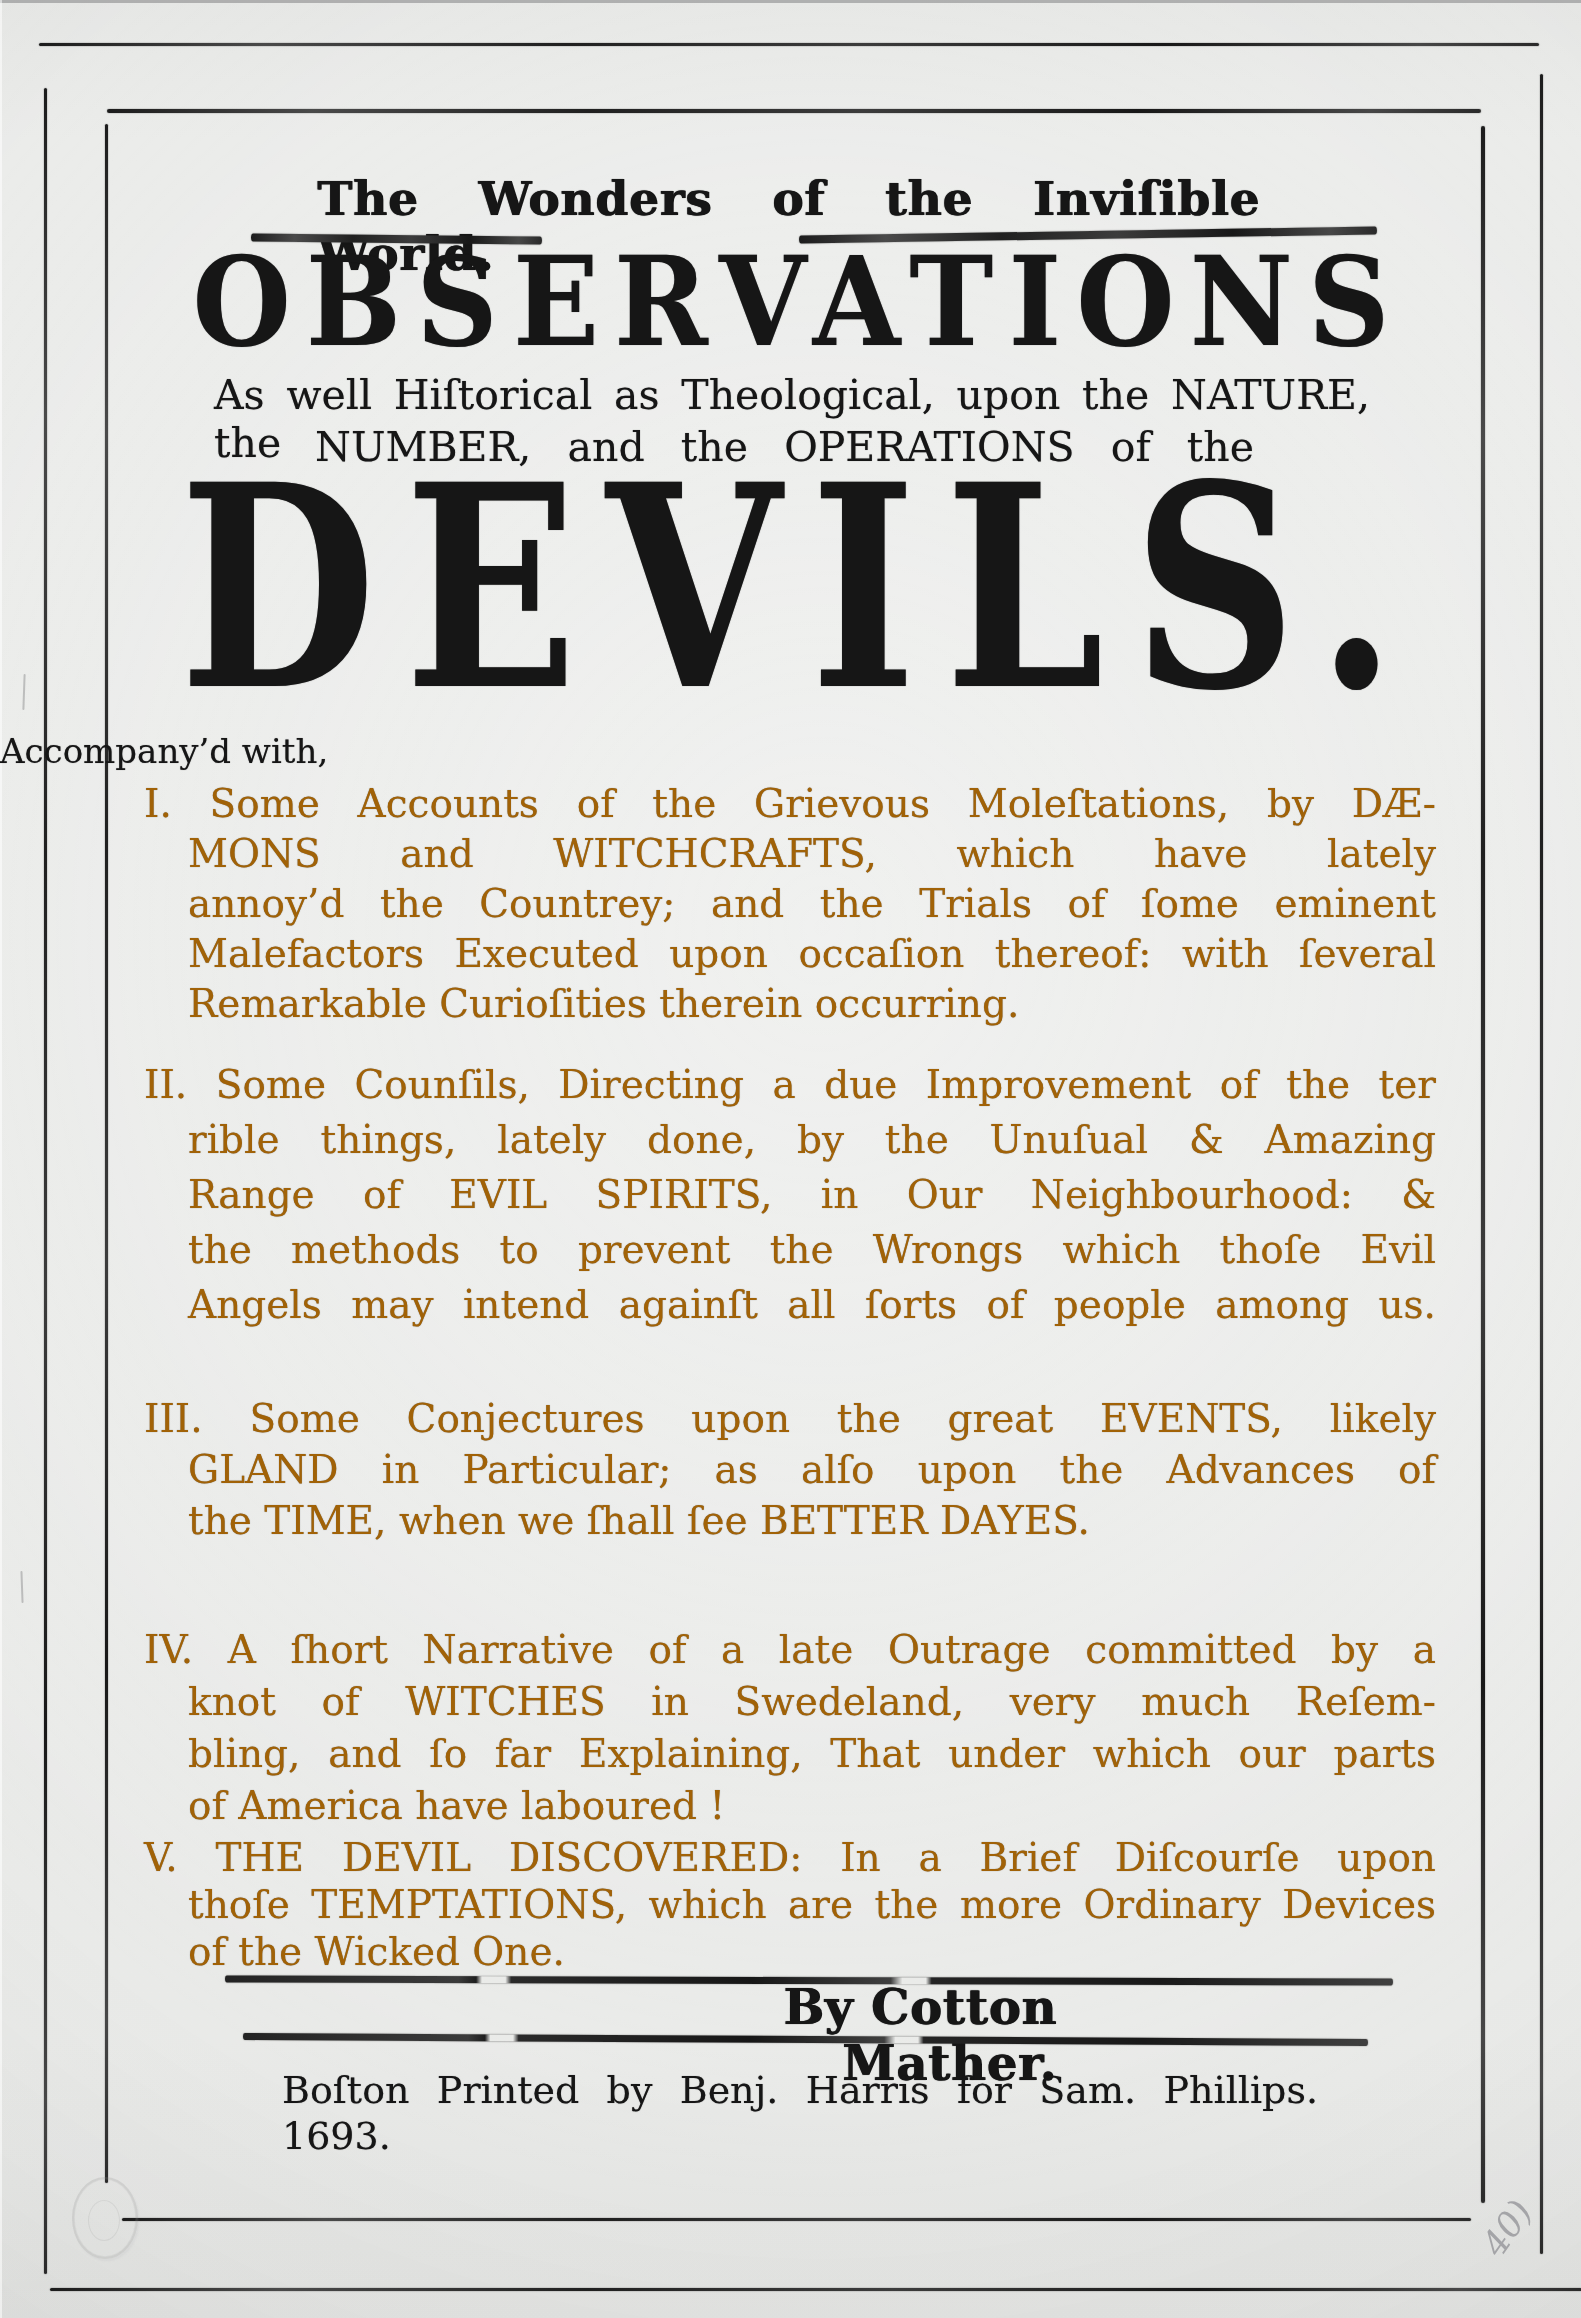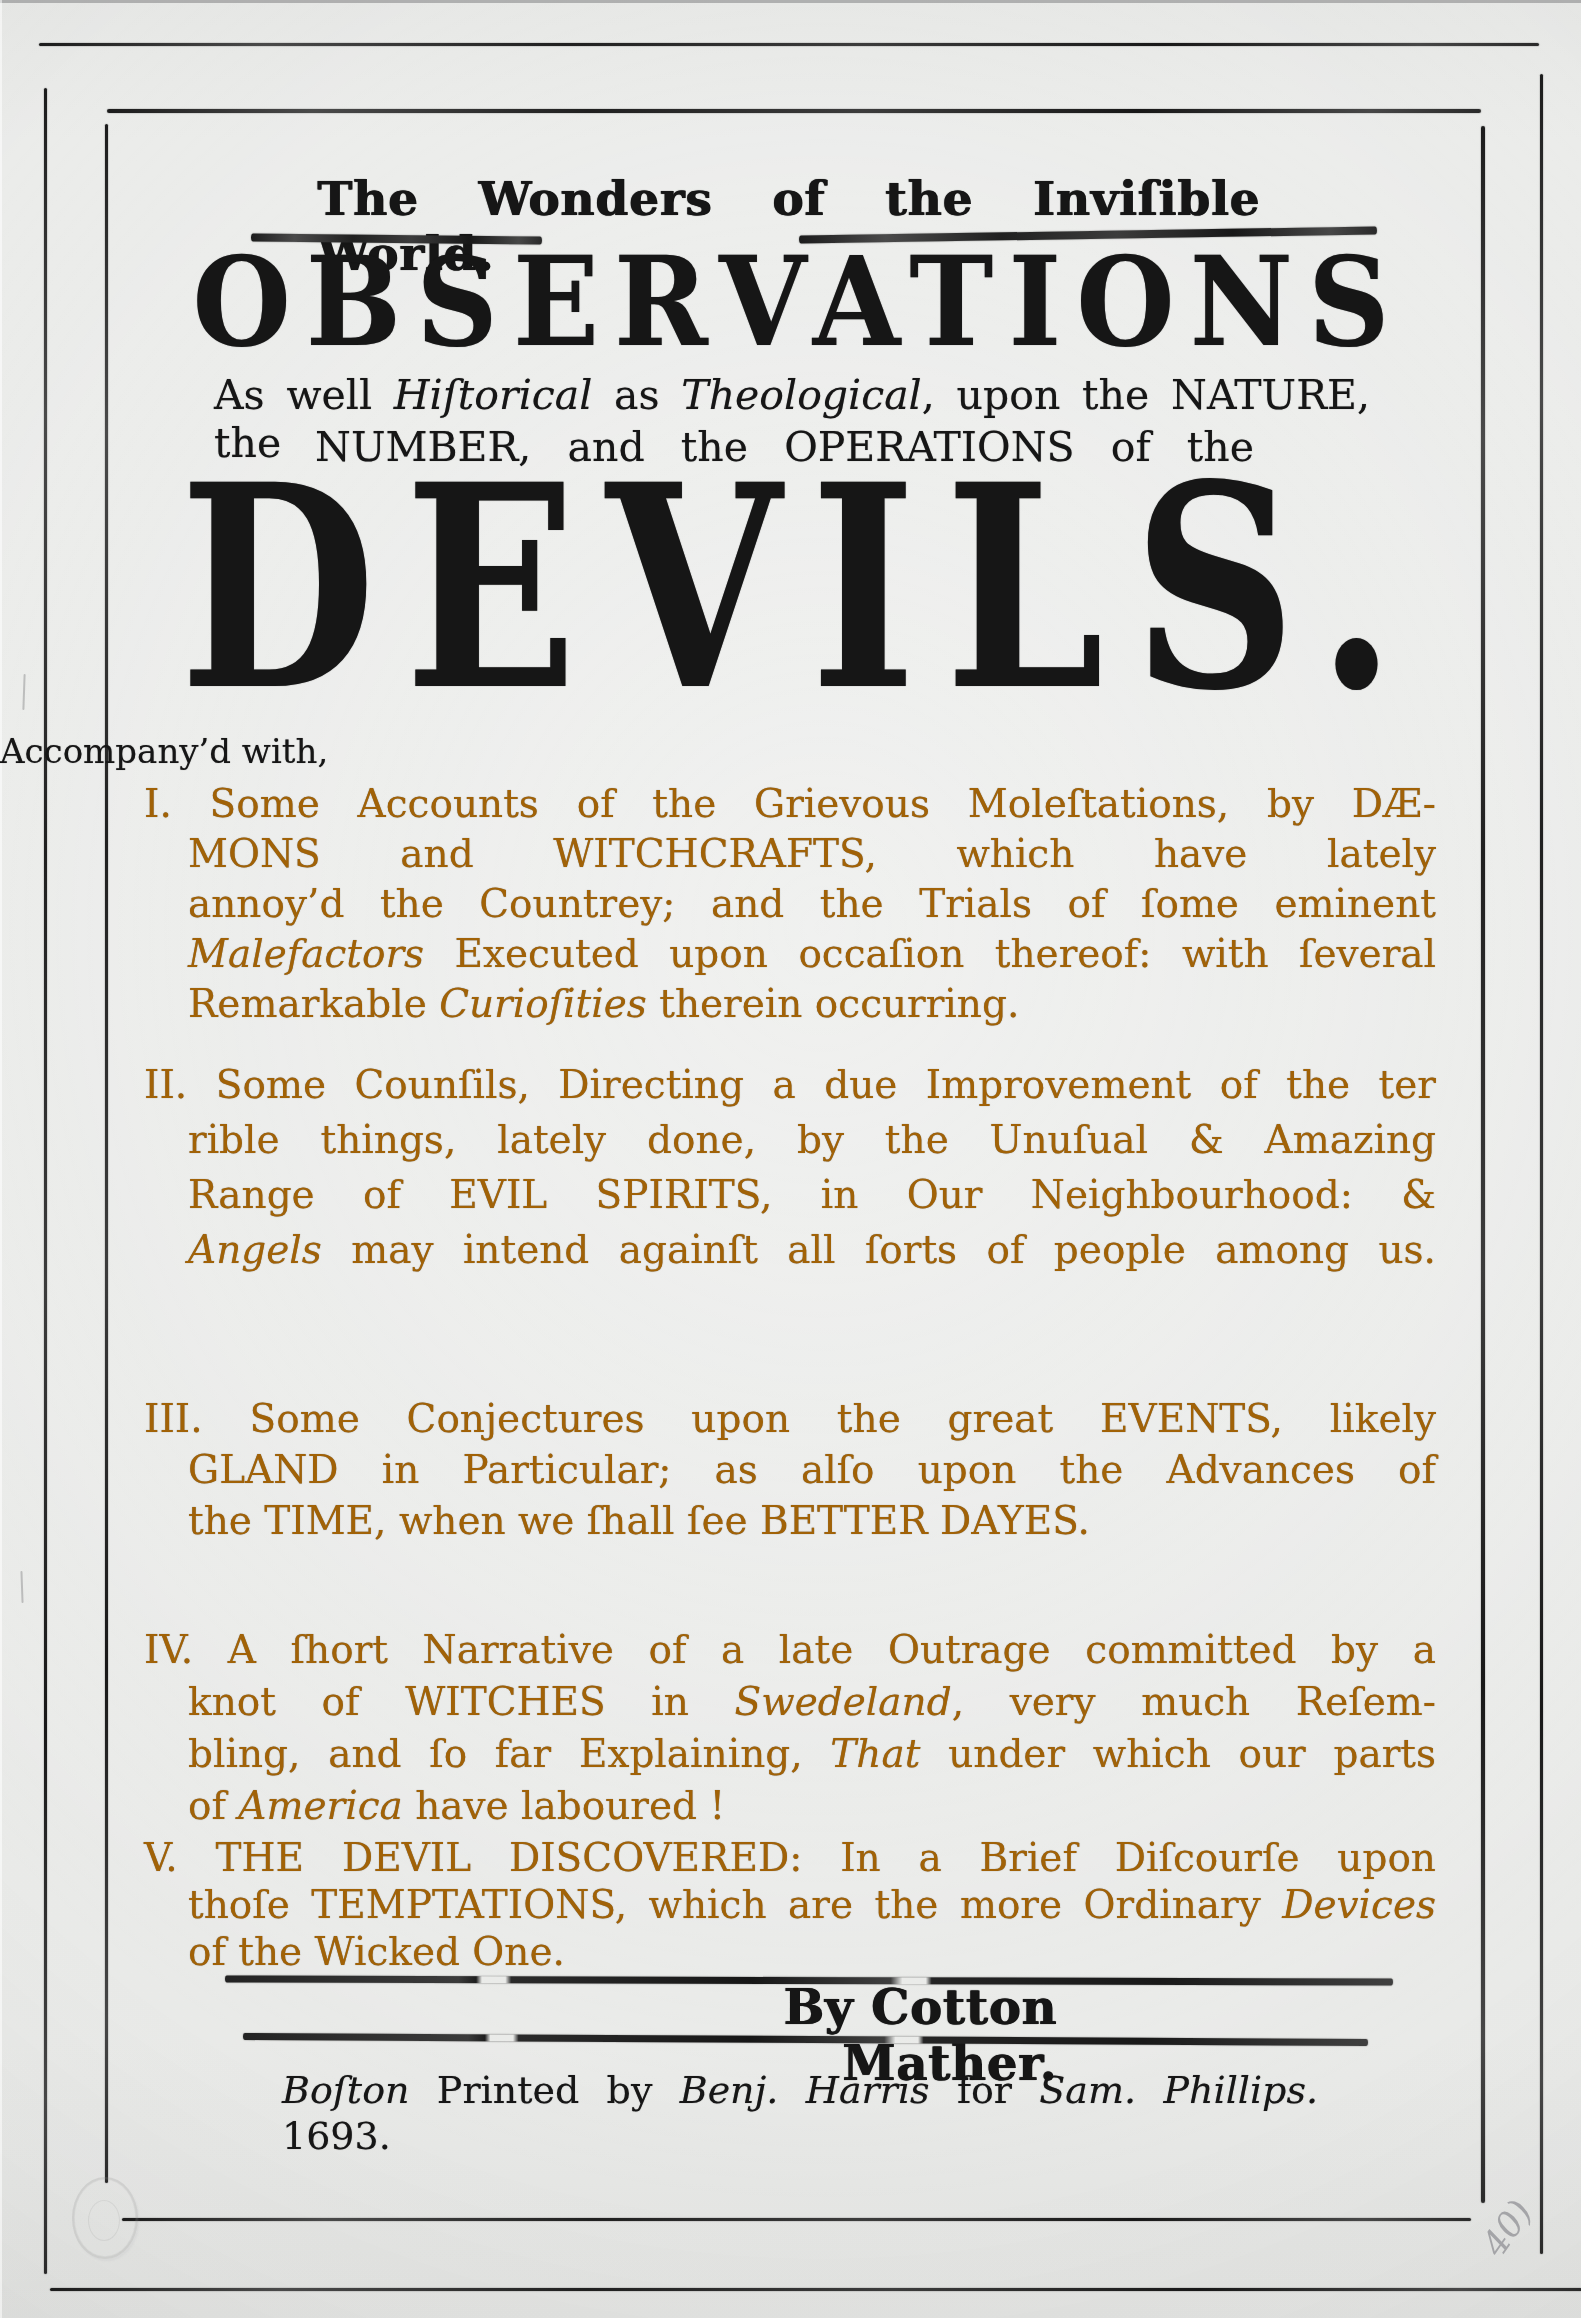--- a/index.html
+++ b/index.html
@@ -6,21 +6,21 @@
   body{
     width:1582px;height:2319px;position:relative;overflow:hidden;
     background:
       radial-gradient(130% 95% at 52% 40%, rgba(255,255,255,.30), rgba(255,255,255,0) 58%, rgba(70,70,72,.10) 100%),
       linear-gradient(180deg,#e5e6e4 0%, #eaebe9 6%, #e9eae8 88%, #e1e2e0 100%);
     font-family:"DejaVu Serif","Liberation Serif",serif;
     color:#161616;
   }
   .abs{position:absolute;}
   .txt{text-shadow:0 0 0.9px rgba(20,20,22,.5);}
-  .it{font-style:italic;}
+  .it{}
   .fit{text-align:justify;text-align-last:justify;}
   .bl{font-weight:bold;letter-spacing:0.8px;
       text-shadow:1px 0 0 currentColor, 0 0 1.1px rgba(10,10,10,.65);}
   .rule{position:absolute;border-radius:2.3px;
     background:linear-gradient(90deg,#1c1c1c,#4a4a4a 15%,#202020 35%,#3c3c3c 55%,#181818 75%,#474747 92%,#2a2a2a);
     box-shadow:0 0 1.2px rgba(25,25,25,.75);}
   .vrule{background:linear-gradient(180deg,#1c1c1c,#4a4a4a 15%,#202020 35%,#3c3c3c 55%,#181818 75%,#474747 92%,#2a2a2a);}
   .wavy{border-radius:4.5px/7.5px;}
   .gapline{background:
      linear-gradient(90deg,#232323 0%,#3b3b3b 20%,#1e1e1e 21.5%, transparent 22%, transparent 24%,
@@ -86,20 +86,21 @@
     <div class="tline first"><span>I. Some Accounts of the Grievous Moleſtations, by DÆ-</span></div>
     <div class="tline"><span>MONS and WITCHCRAFTS, which have lately</span></div>
     <div class="tline"><span>annoy’d the Countrey; and the Trials of ſome eminent</span></div>
     <div class="tline"><span class="it">Malefactors</span><span> Executed upon occaſion thereof: with ſeveral</span></div>
     <div class="tline last"><span>Remarkable </span><span class="it">Curioſities</span><span> therein occurring.</span></div>
   </div>
 <div id="sec-2" class="section txt">
     <div class="tline first"><span>II. Some Counſils, Directing a due Improvement of the ter</span></div>
     <div class="tline"><span>rible things, lately done, by the Unuſual &amp; Amazing</span></div>
     <div class="tline"><span>Range of EVIL SPIRITS, in Our Neighbourhood: &amp;</span></div>
+    <div class="tline"><span>the methods to prevent the </span><span class="it">Wrongs</span><span> which thoſe </span><span class="it">Evil</span></div>
     <div class="tline"><span class="it">Angels</span><span> may intend againſt all ſorts of people among us.</span></div>
   </div>
 <div id="sec-3" class="section txt">
     <div class="tline first"><span>III. Some Conjectures upon the great EVENTS, likely</span></div>
     <div class="tline"><span>GLAND in Particular; as alſo upon the Advances of</span></div>
     <div class="tline last"><span>the TIME, when we ſhall ſee BETTER DAYES.</span></div>
   </div>
 <div id="sec-4" class="section txt">
     <div class="tline first"><span>IV. A ſhort Narrative of a late Outrage committed by a</span></div>
     <div class="tline"><span>knot of WITCHES in </span><span class="it">Swedeland</span><span>, very much Reſem-</span></div>

